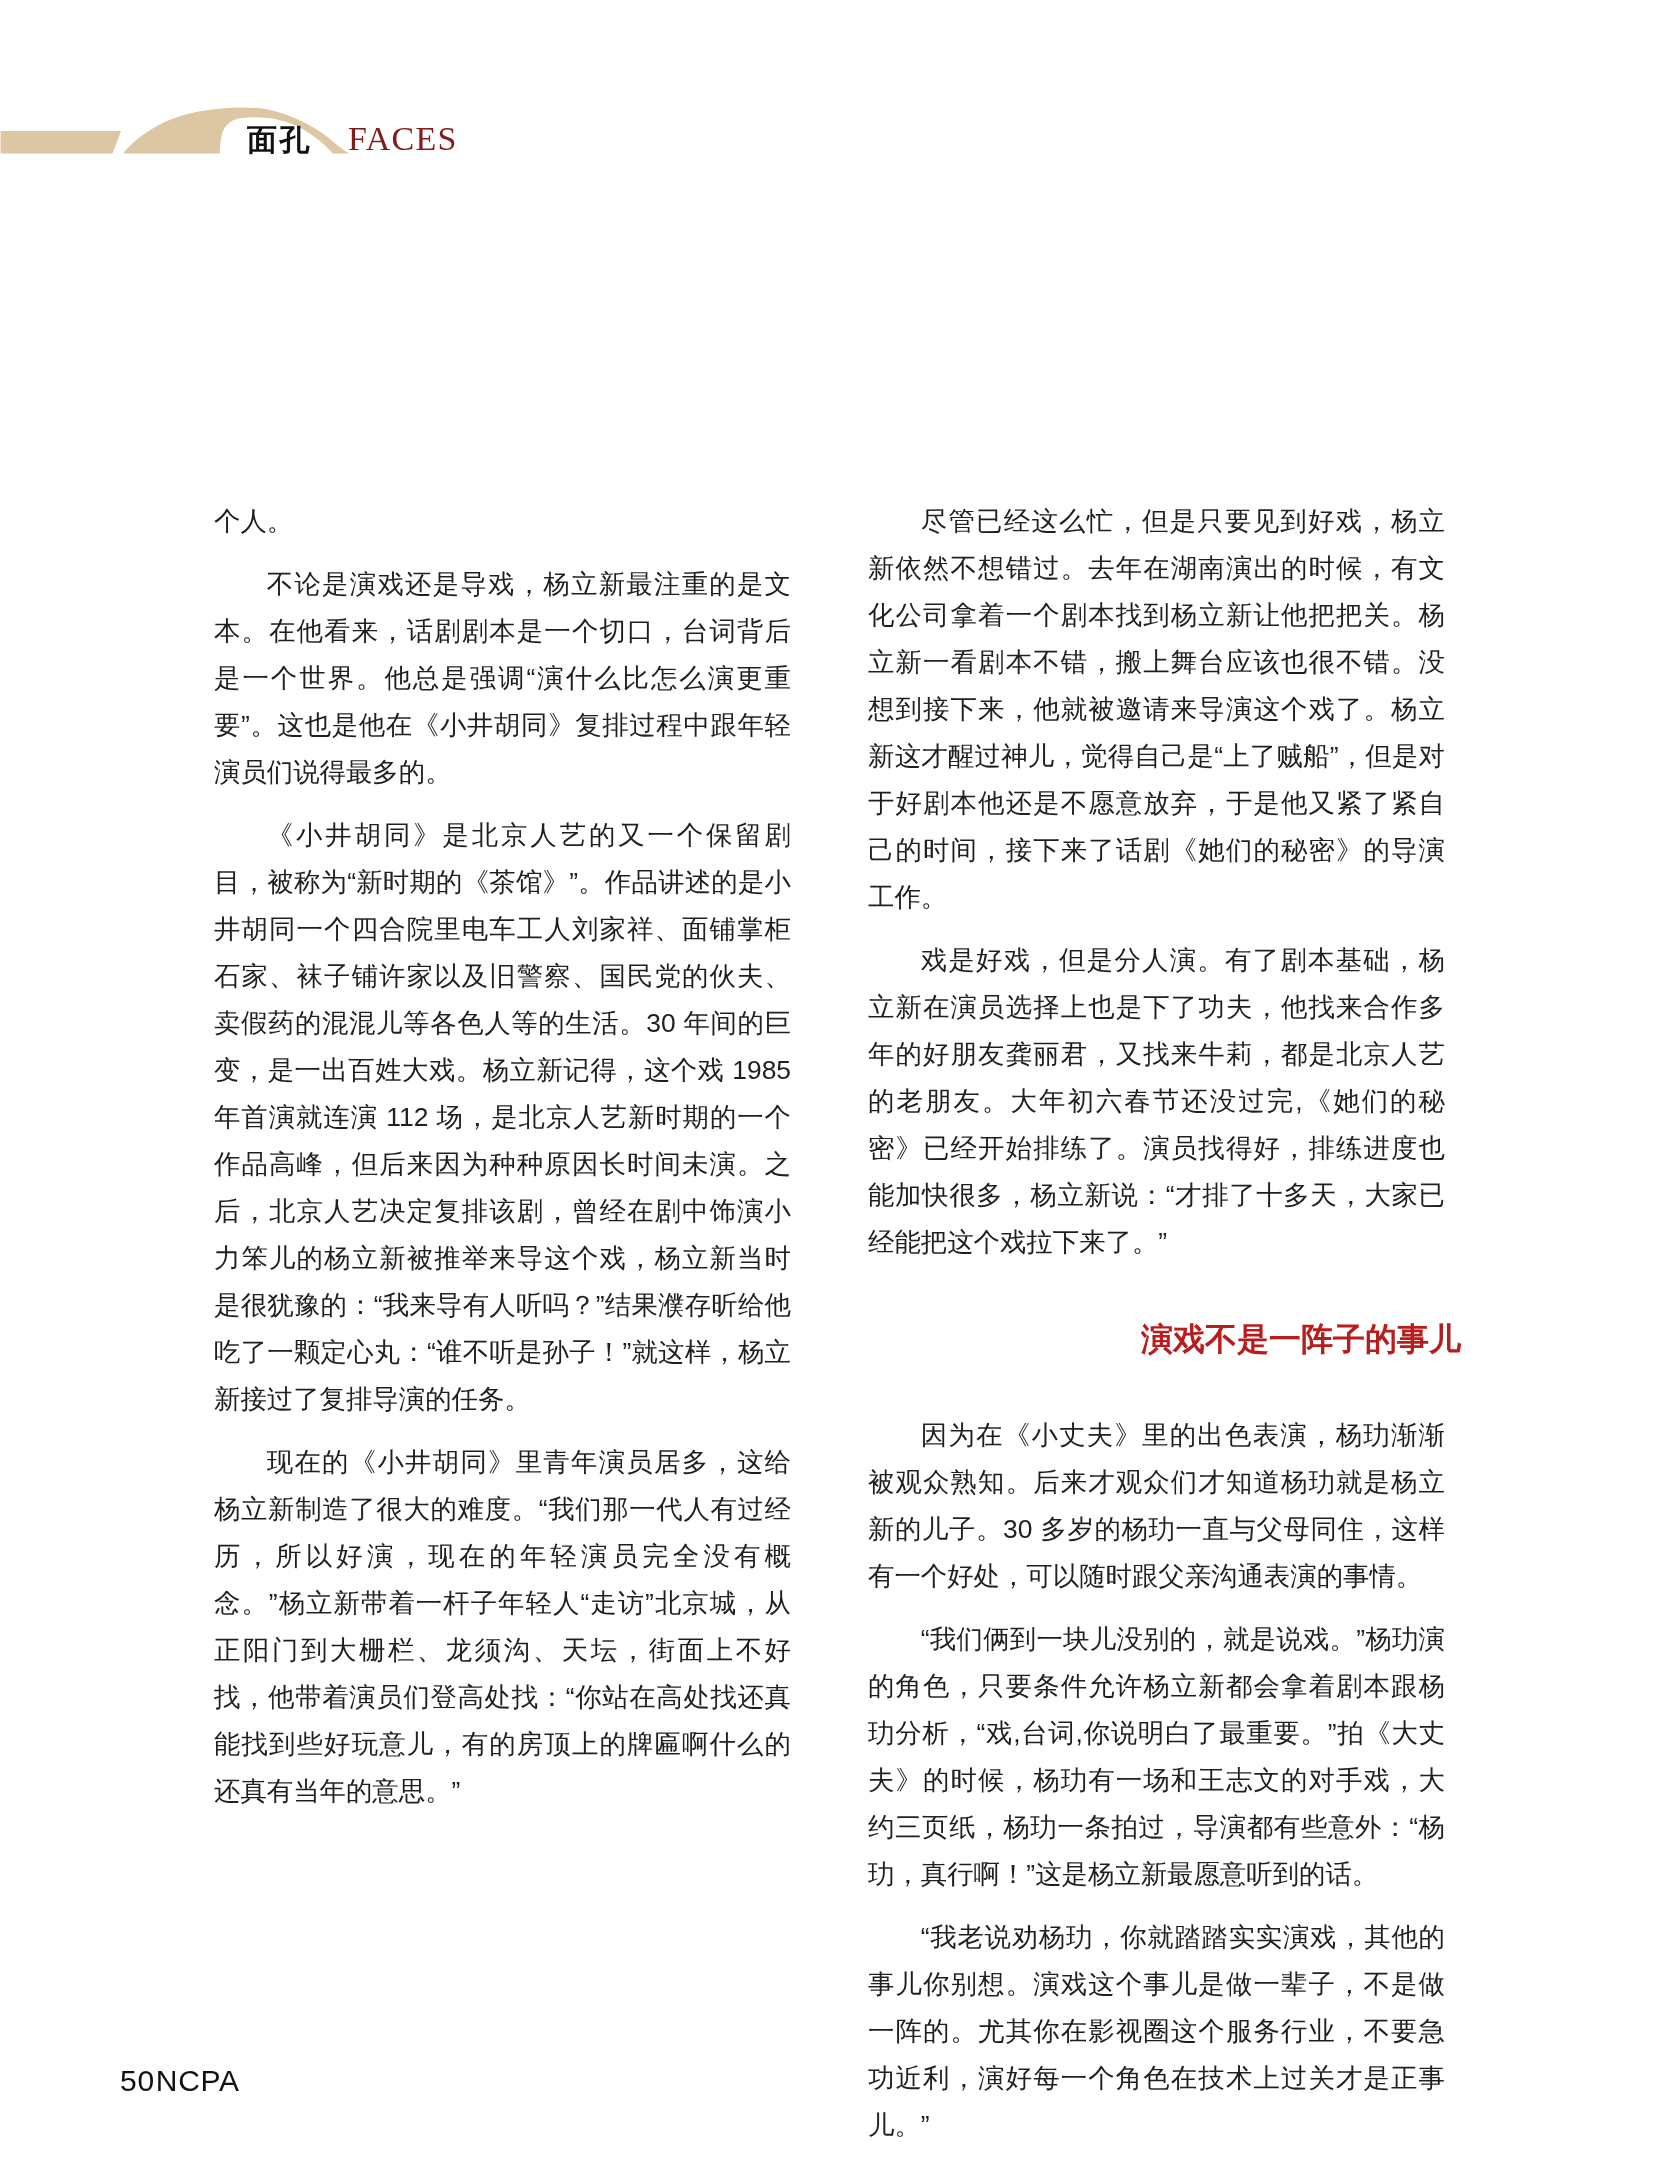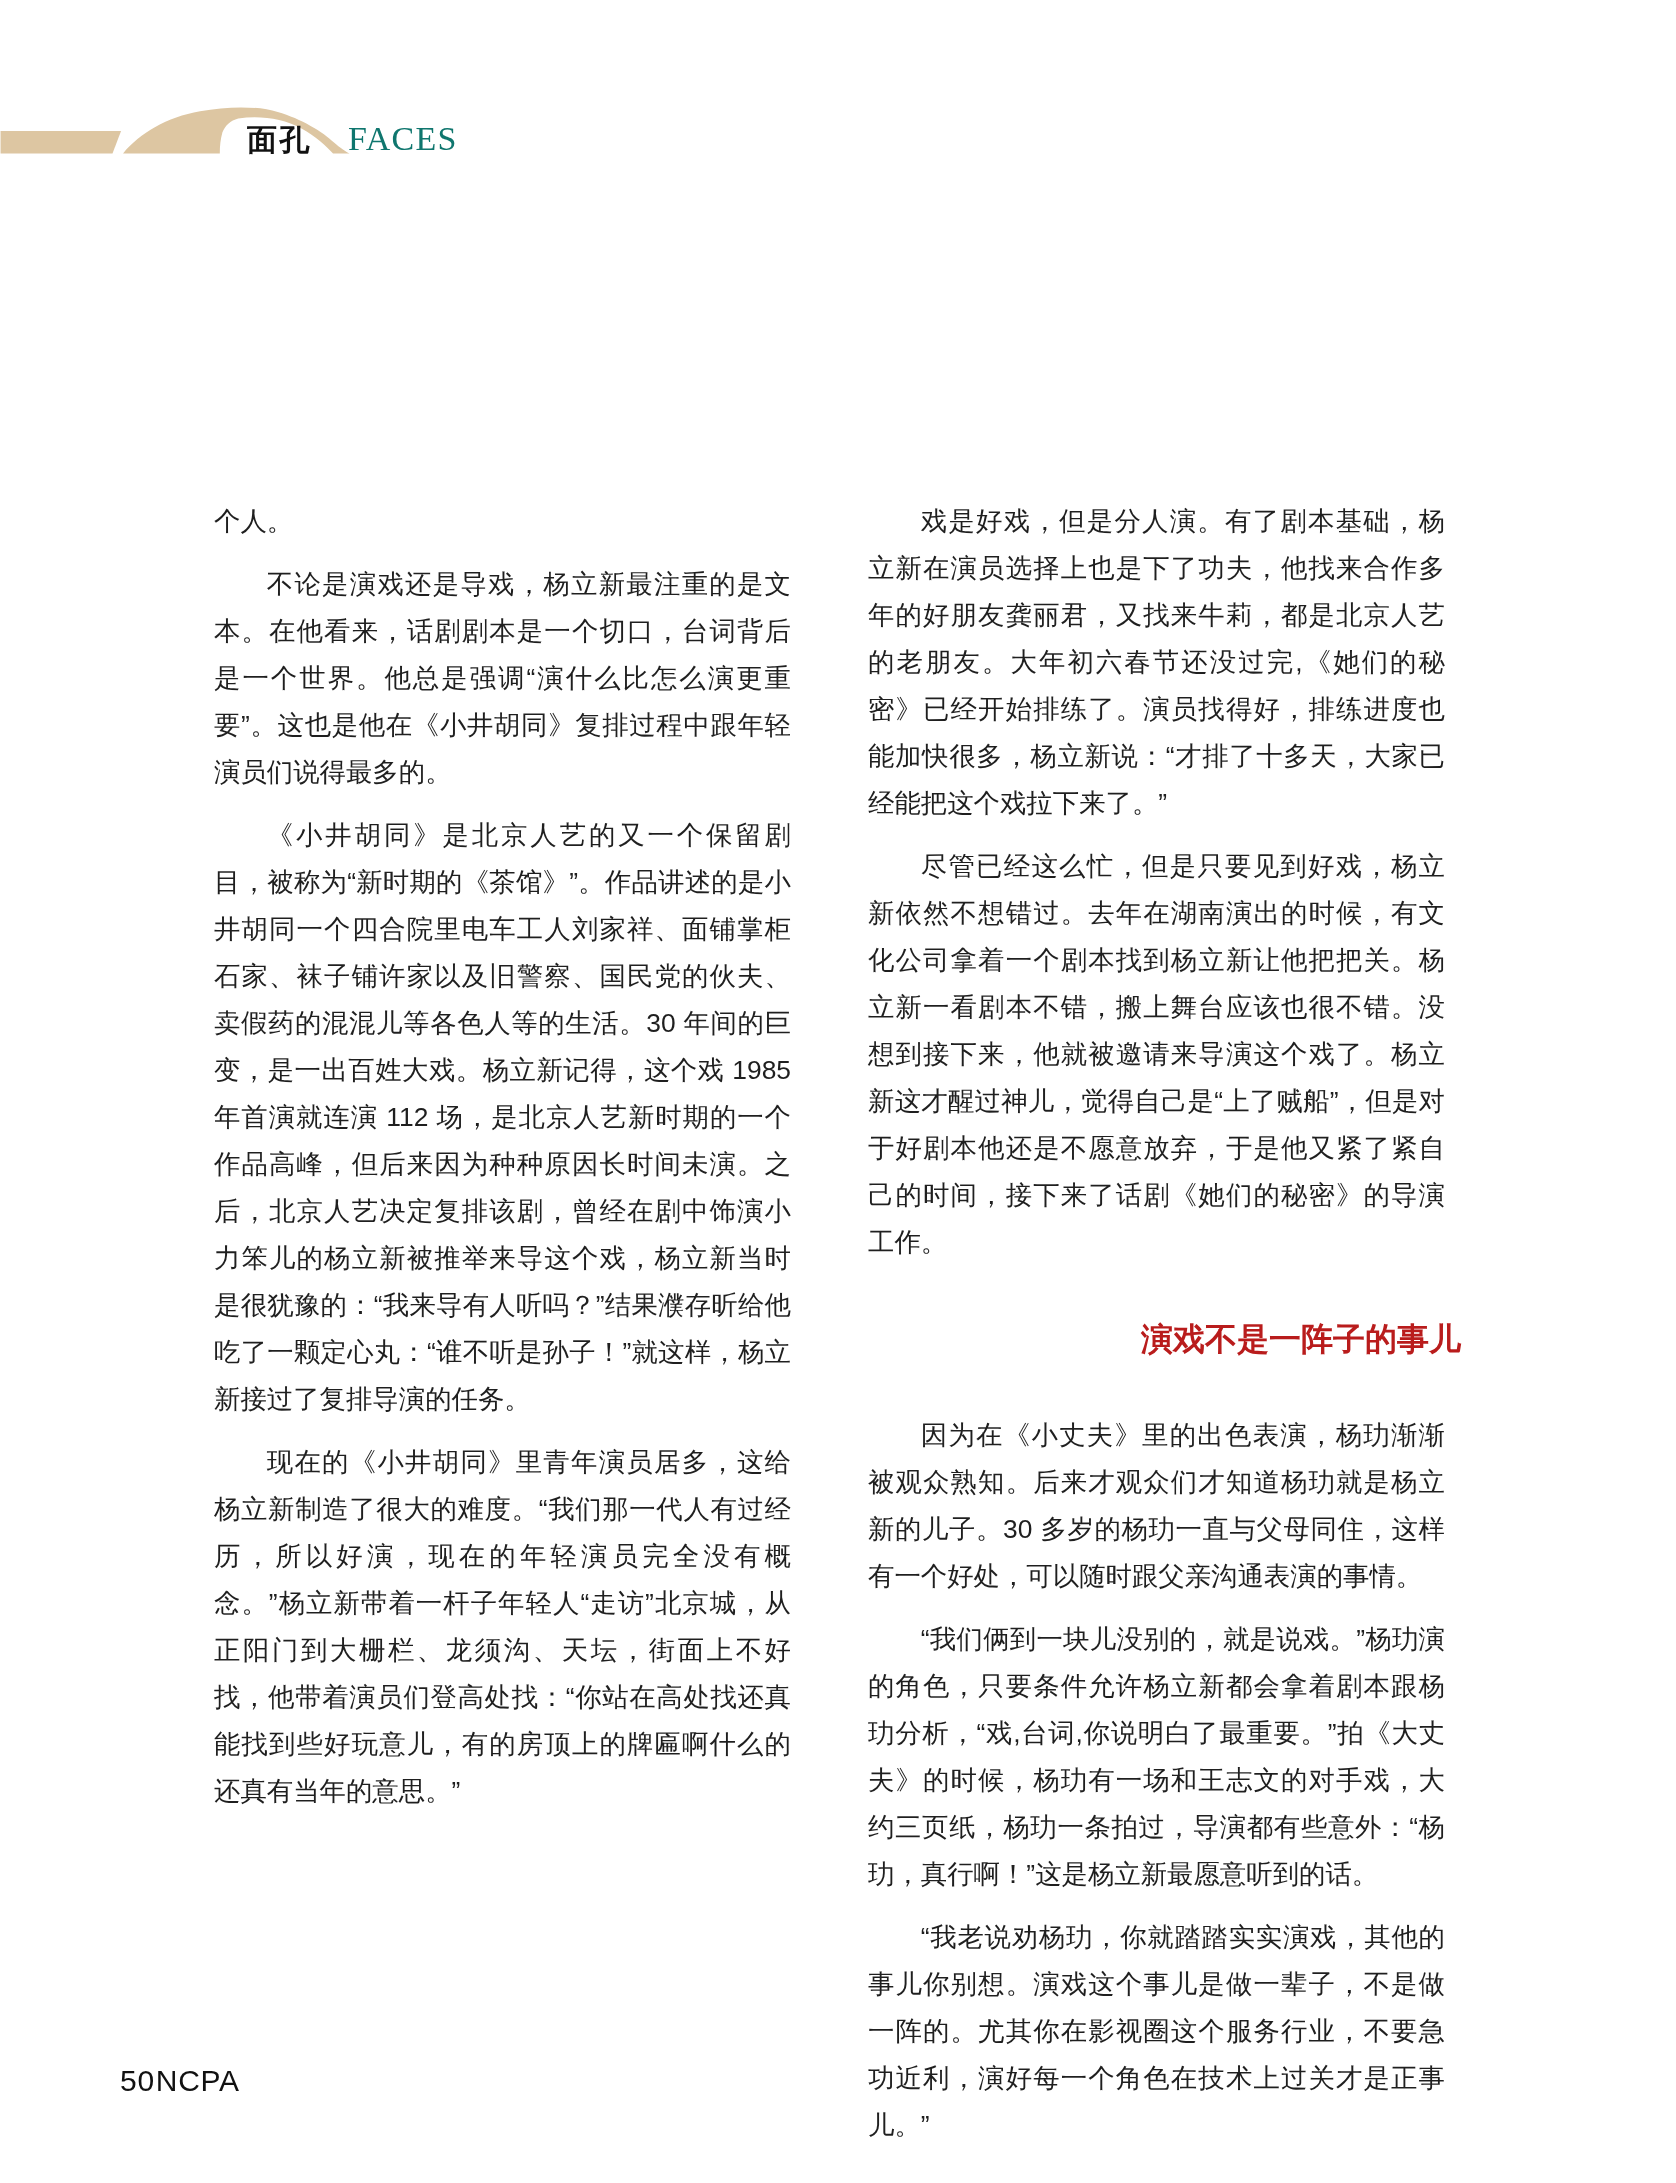--- a/index.html
+++ b/index.html
@@ -28,21 +28,21 @@
     line-height: 30px;
     white-space: nowrap;
   }
   .brand-en {
     position: absolute;
     left: 348px; top: 122px;
     font-family: "Liberation Serif", serif;
     font-size: 34px;
     font-weight: 400;
     letter-spacing: 1.3px;
-    color: #0f766e;
+    color: #7f1d1d;
     line-height: 34px;
     white-space: nowrap;
   }
   
   .col {
     position: absolute;
     top: 482px;
     width: 609px;
     font-size: 26.4px;
     line-height: 47px;
@@ -99,22 +99,22 @@
 
   <p class="continued">个人。</p>
       <p>不论是演戏还是导戏，杨立新最注重的是文本。在他看来，话剧剧本是一个切口，台词背后是一个世界。他总是强调“演什么比怎么演更重要”。这也是他在《小井胡同》复排过程中跟年轻演员们说得最多的。</p>
       <p>《小井胡同》是北京人艺的又一个保留剧目，被称为“新时期的《茶馆》”。作品讲述的是小井胡同一个四合院里电车工人刘家祥、面铺掌柜石家、袜子铺许家以及旧警察、国民党的伙夫、卖假药的混混儿等各色人等的生活。30 年间的巨变，是一出百姓大戏。杨立新记得，这个戏 1985 年首演就连演 112 场，是北京人艺新时期的一个作品高峰，但后来因为种种原因长时间未演。之后，北京人艺决定复排该剧，曾经在剧中饰演小力笨儿的杨立新被推举来导这个戏，杨立新当时是很犹豫的：“我来导有人听吗？”结果濮存昕给他吃了一颗定心丸：“谁不听是孙子！”就这样，杨立新接过了复排导演的任务。</p>
       <p>现在的《小井胡同》里青年演员居多，这给杨立新制造了很大的难度。“我们那一代人有过经历，所以好演，现在的年轻演员完全没有概念。”杨立新带着一杆子年轻人“走访”北京城，从正阳门到大栅栏、龙须沟、天坛，街面上不好找，他带着演员们登高处找：“你站在高处找还真能找到些好玩意儿，有的房顶上的牌匾啊什么的还真有当年的意思。”</p>
     </div>
 
   <div class="col col-right">
     <div>
 
-    <p>戏是好戏，但是分人演。有了剧本基础，杨立新在演员选择上也是下了功夫，他找来合作多年的好朋友龚丽君，又找来牛莉，都是北京人艺的老朋友。大年初六春节还没过完,《她们的秘密》已经开始排练了。演员找得好，排练进度也能加快很多，杨立新说：“才排了十多天，大家已经能把这个戏拉下来了。”</p>
-        <p>尽管已经这么忙，但是只要见到好戏，杨立新依然不想错过。去年在湖南演出的时候，有文化公司拿着一个剧本找到杨立新让他把把关。杨立新一看剧本不错，搬上舞台应该也很不错。没想到接下来，他就被邀请来导演这个戏了。杨立新这才醒过神儿，觉得自己是“上了贼船”，但是对于好剧本他还是不愿意放弃，于是他又紧了紧自己的时间，接下来了话剧《她们的秘密》的导演工作。</p>
+    <p>尽管已经这么忙，但是只要见到好戏，杨立新依然不想错过。去年在湖南演出的时候，有文化公司拿着一个剧本找到杨立新让他把把关。杨立新一看剧本不错，搬上舞台应该也很不错。没想到接下来，他就被邀请来导演这个戏了。杨立新这才醒过神儿，觉得自己是“上了贼船”，但是对于好剧本他还是不愿意放弃，于是他又紧了紧自己的时间，接下来了话剧《她们的秘密》的导演工作。</p>
+        <p>戏是好戏，但是分人演。有了剧本基础，杨立新在演员选择上也是下了功夫，他找来合作多年的好朋友龚丽君，又找来牛莉，都是北京人艺的老朋友。大年初六春节还没过完,《她们的秘密》已经开始排练了。演员找得好，排练进度也能加快很多，杨立新说：“才排了十多天，大家已经能把这个戏拉下来了。”</p>
       </div>
     <h2 class="section-heading">演戏不是一阵子的事儿</h2>
     <div>
 
     <p>因为在《小丈夫》里的出色表演，杨玏渐渐被观众熟知。后来才观众们才知道杨玏就是杨立新的儿子。30 多岁的杨玏一直与父母同住，这样有一个好处，可以随时跟父亲沟通表演的事情。</p>
         <p>“我们俩到一块儿没别的，就是说戏。”杨玏演的角色，只要条件允许杨立新都会拿着剧本跟杨玏分析，“戏,台词,你说明白了最重要。”拍《大丈夫》的时候，杨玏有一场和王志文的对手戏，大约三页纸，杨玏一条拍过，导演都有些意外：“杨玏，真行啊！”这是杨立新最愿意听到的话。</p>
         <p>“我老说劝杨玏，你就踏踏实实演戏，其他的事儿你别想。演戏这个事儿是做一辈子，不是做一阵的。尤其你在影视圈这个服务行业，不要急功近利，演好每一个角色在技术上过关才是正事儿。”</p>
       </div>
   </div>
 

